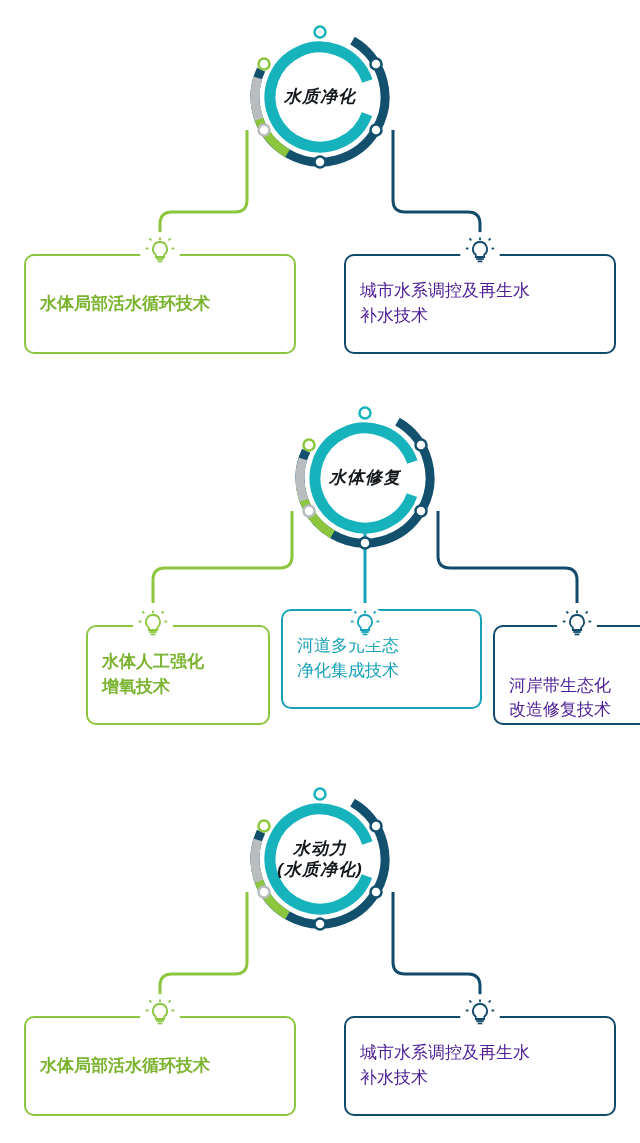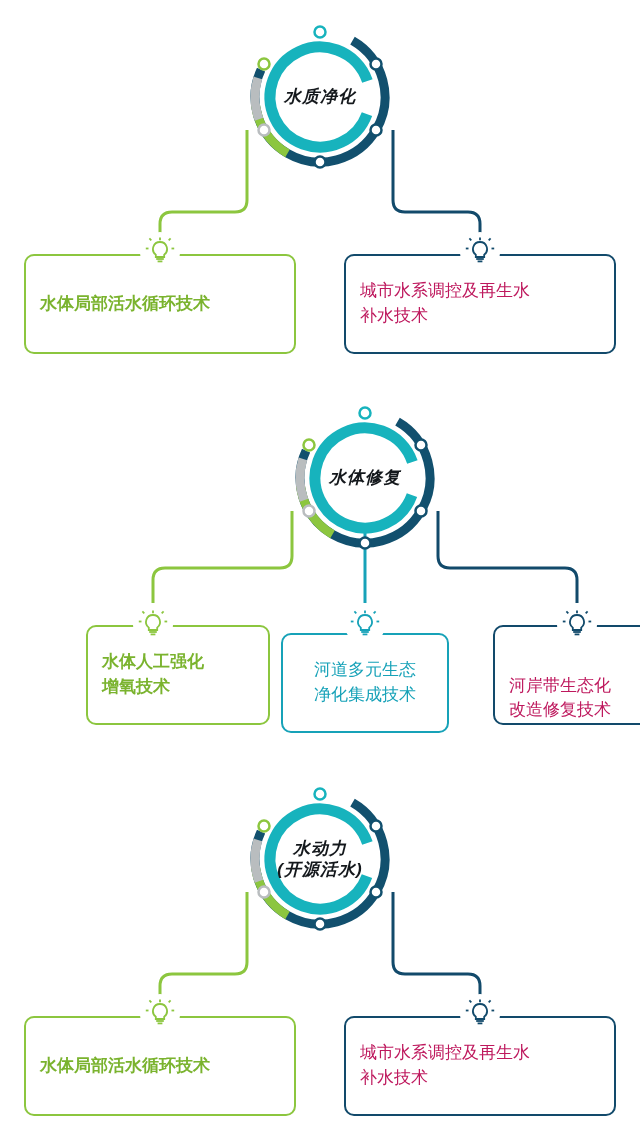--- a/index.html
+++ b/index.html
@@ -51,21 +51,21 @@
   }
   .card-text{
     font-size:17px;
     line-height:1.45;
     color:#8cc63f;
     white-space:pre-line;
   }
   .card.green{border-color:#8cc63f;font-weight:bold;}
   .card.green .card-text{color:#7ab32e;}
   .card.navy{border-color:#124a6b;}
-  .card.navy .card-text{color:#be185d;}
+  .card.navy .card-text{color:#4c1d95;}
   .card.teal{border-color:#17a2b8;}
   .card.teal .card-text{color:#17a2b8;}
 
   
   .bulb{
     position:absolute;
     width:40px;height:40px;
     background:#ffffff;
     border-radius:50%;
     display:flex;align-items:center;justify-content:center;
@@ -174,21 +174,21 @@
         <line x1="13.2" y1="24" x2="20.8" y2="24" stroke="#8cc63f" stroke-width="1.8"></line>
         <line x1="14.6" y1="26.4" x2="19.4" y2="26.4" stroke="#8cc63f" stroke-width="1.8"></line>
         <line x1="17" y1="2.5" x2="17" y2="5.2" stroke="#8cc63f" stroke-width="1.8"></line>
         <line x1="5.5" y1="13.5" x2="2.8" y2="13.5" stroke="#8cc63f" stroke-width="1.8"></line>
         <line x1="31.2" y1="13.5" x2="28.5" y2="13.5" stroke="#8cc63f" stroke-width="1.8"></line>
         <line x1="8.3" y1="5.3" x2="6.4" y2="3.4" stroke="#8cc63f" stroke-width="1.8"></line>
         <line x1="25.7" y1="5.3" x2="27.6" y2="3.4" stroke="#8cc63f" stroke-width="1.8"></line>
       </svg>
     </div>
 
-    <div class="card teal" style="left:236px;top:252px;width:168px;height:100px;justify-content:center;">
+    <div class="card teal" style="left:236px;top:228px;width:201px;height:100px;">
       <span class="card-text">河道多元生态
 净化集成技术</span>
     </div>
     <div class="bulb" style="left:300px;top:224px;">
       <svg width="34" height="34" viewBox="0 0 34 34">
         <path d="M17 7 a7 7 0 0 1 4.2 12.6 l0 2.4 l-8.4 0 l0 -2.4 A7 7 0 0 1 17 7 z" fill="none" stroke="#17a2b8" stroke-width="1.8"></path>
         <line x1="13.2" y1="24" x2="20.8" y2="24" stroke="#17a2b8" stroke-width="1.8"></line>
         <line x1="14.6" y1="26.4" x2="19.4" y2="26.4" stroke="#17a2b8" stroke-width="1.8"></line>
         <line x1="17" y1="2.5" x2="17" y2="5.2" stroke="#17a2b8" stroke-width="1.8"></line>
         <line x1="5.5" y1="13.5" x2="2.8" y2="13.5" stroke="#17a2b8" stroke-width="1.8"></line>
@@ -230,21 +230,21 @@
         <circle cx="79" cy="79" r="65" fill="none" stroke="#b9bdbf" stroke-width="9" stroke-dasharray="42 370" transform="rotate(160 79 79)"></circle>
         <circle cx="79" cy="79" r="50" fill="none" stroke="#17b3bd" stroke-width="11" stroke-dasharray="280 60" transform="rotate(20 79 79)"></circle>
         <circle cx="79" cy="14" r="5.5" fill="#ffffff" stroke="#17b3bd" stroke-width="2.5"></circle>
         <circle cx="135" cy="46" r="5.5" fill="#ffffff" stroke="#12506e" stroke-width="2.5"></circle>
         <circle cx="135" cy="112" r="5.5" fill="#ffffff" stroke="#12506e" stroke-width="2.5"></circle>
         <circle cx="79" cy="144" r="5.5" fill="#ffffff" stroke="#12506e" stroke-width="2.5"></circle>
         <circle cx="23" cy="112" r="5.5" fill="#ffffff" stroke="#b9bdbf" stroke-width="2.5"></circle>
         <circle cx="23" cy="46" r="5.5" fill="#ffffff" stroke="#8cc63f" stroke-width="2.5"></circle>
       </svg>
       <div class="hub-label">水动力
-(开源活水)</div>
+(水质净化)</div>
     </div>
 
     <div class="card green" style="left:24px;top:254px;width:272px;height:100px;">
       <span class="card-text">水体局部活水循环技术</span>
     </div>
     <div class="bulb" style="left:140px;top:232px;">
       <svg width="34" height="34" viewBox="0 0 34 34">
         <path d="M17 7 a7 7 0 0 1 4.2 12.6 l0 2.4 l-8.4 0 l0 -2.4 A7 7 0 0 1 17 7 z" fill="none" stroke="#8cc63f" stroke-width="1.8"></path>
         <line x1="13.2" y1="24" x2="20.8" y2="24" stroke="#8cc63f" stroke-width="1.8"></line>
         <line x1="14.6" y1="26.4" x2="19.4" y2="26.4" stroke="#8cc63f" stroke-width="1.8"></line>

